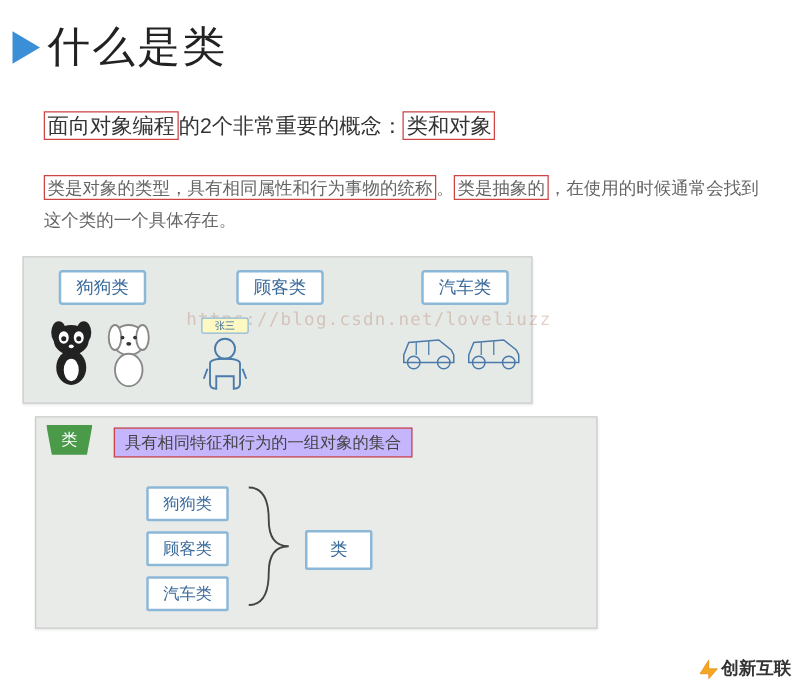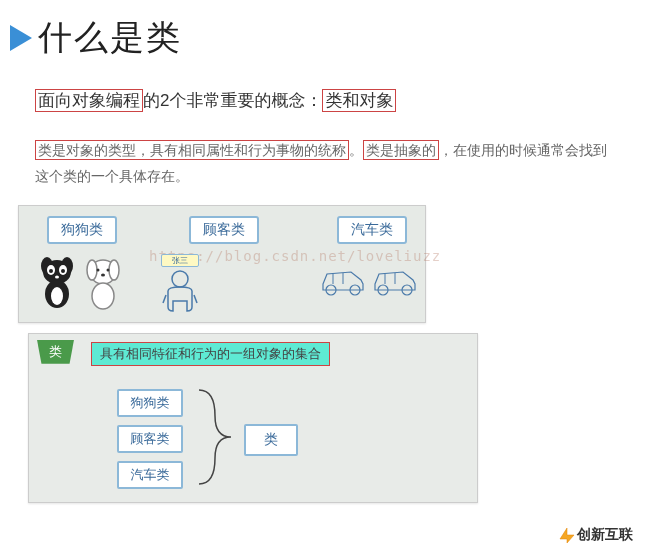--- a/index.html
+++ b/index.html
@@ -140,21 +140,21 @@
       background: #4a9a4a;
       color: #fff;
       font-size: 13px;
       padding: 3px 12px;
       clip-path: polygon(0 0, 100% 0, 88% 100%, 12% 100%);
     }
     .class-def {
       position: absolute;
       top: 8px;
       left: 62px;
-      background: #5eead4;
+      background: #c4b5fd;
       border: 1px solid #c44;
       padding: 2px 8px;
       font-size: 13px;
       color: #444;
     }
     .class-list {
       position: absolute;
       top: 55px;
       left: 88px;
     }

